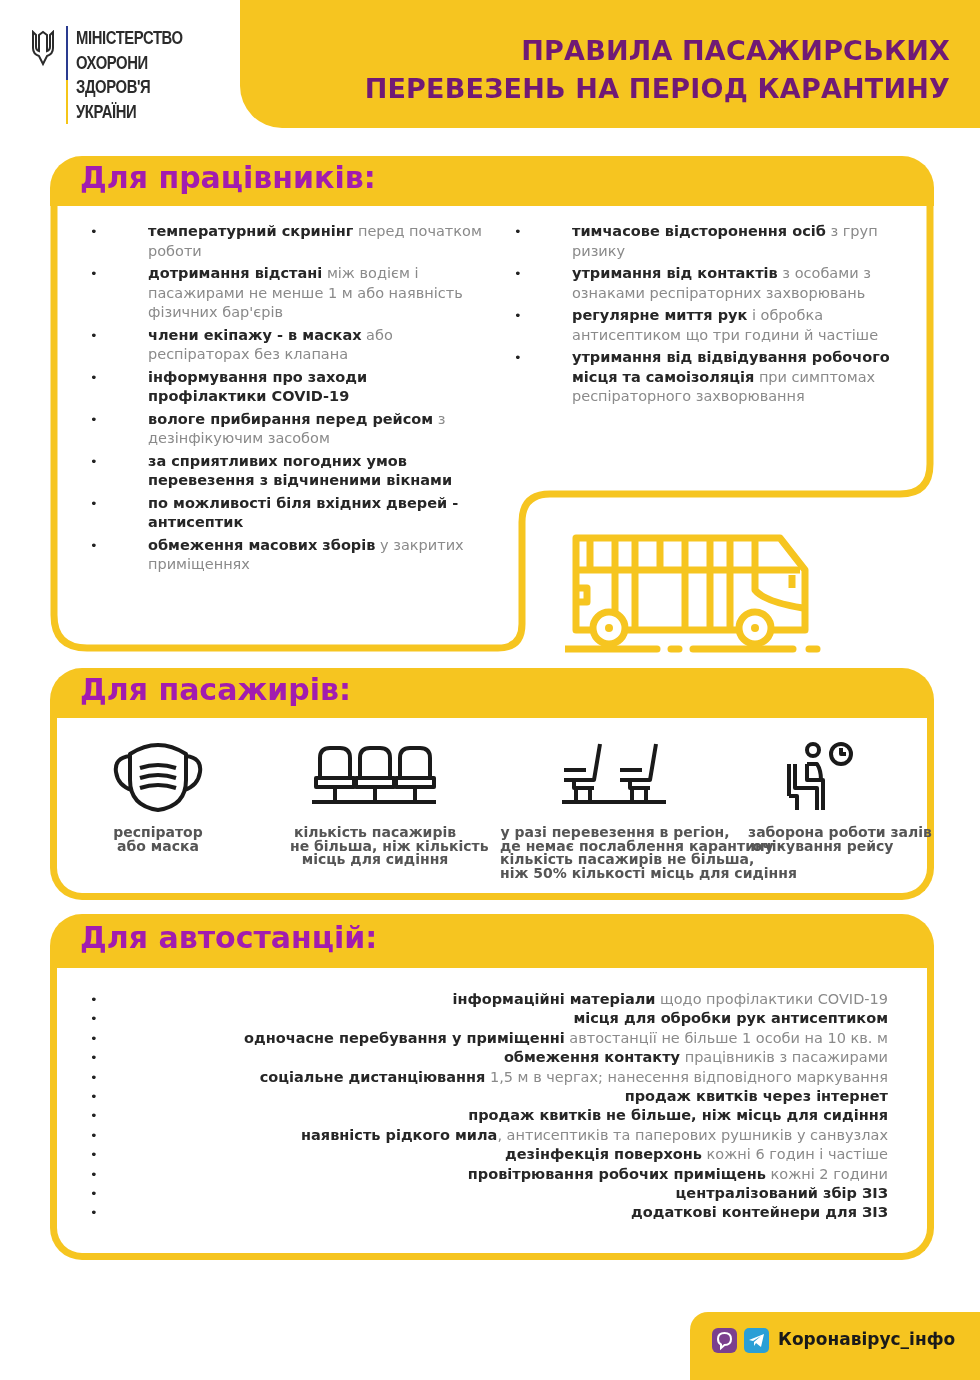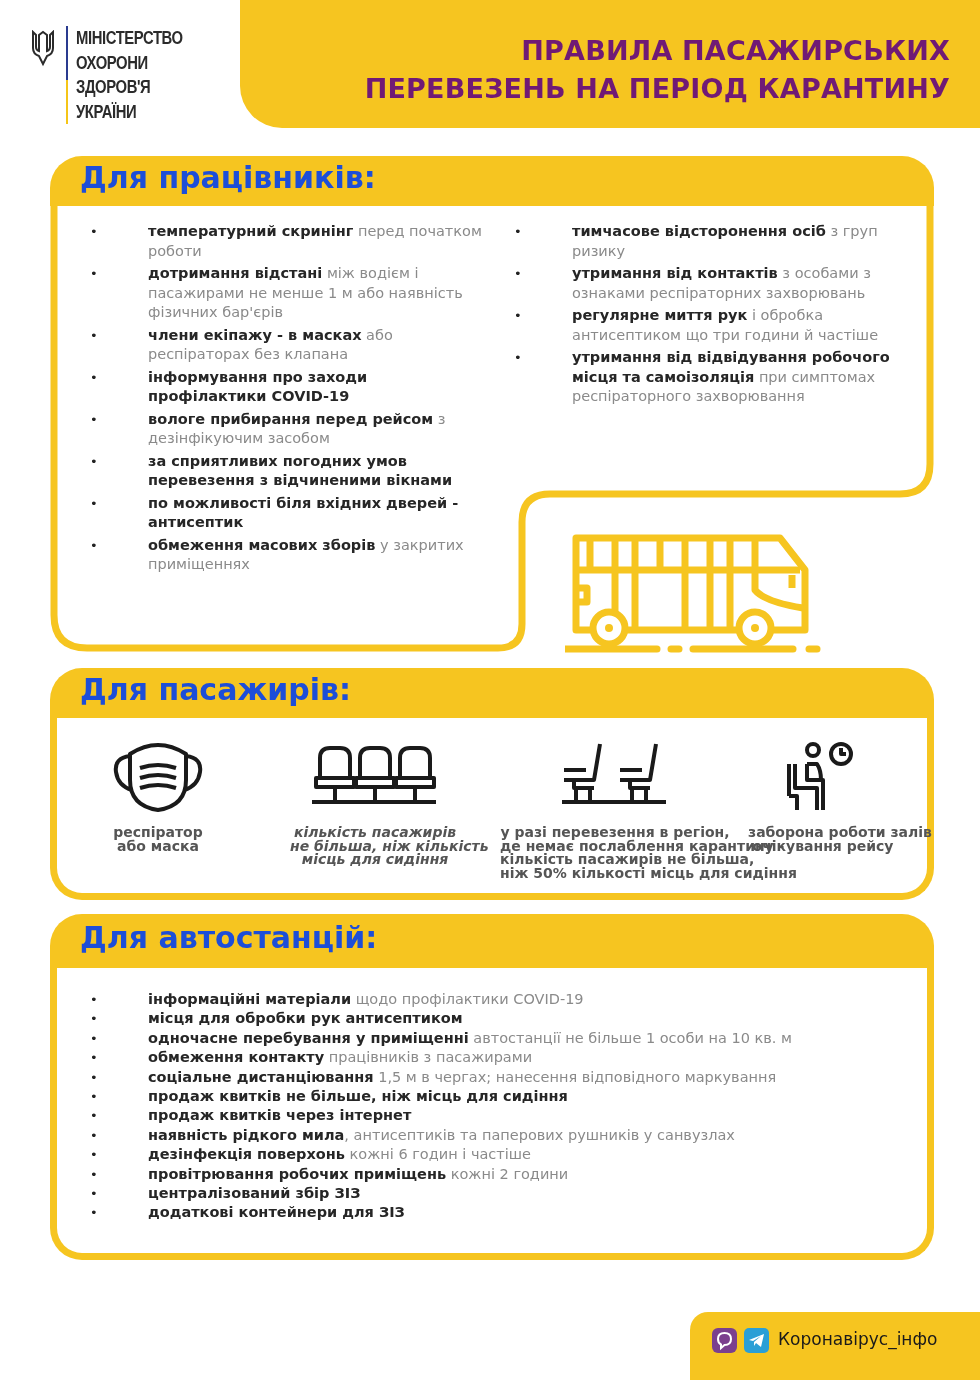--- a/index.html
+++ b/index.html
@@ -16,43 +16,43 @@
   .logo-text div { white-space: nowrap; }
 
   .title-banner { position: absolute; left: 240px; top: 0; width: 740px; height: 128px;
     background: #f6c520; border-bottom-left-radius: 42px; }
   .title { position: absolute; right: 30px; top: 32px; text-align: right;
     font-family: "DejaVu Sans", sans-serif; font-weight: bold; font-size: 27px; line-height: 38px;
     color: #701a75; letter-spacing: 0.2px; }
 
   
   .sec-head { position: absolute; background: #f6c520; border-radius: 32px 32px 0 0; }
-  .sec-head span { position: absolute; left: 30px; font-weight: bold; font-size: 30px; color: #1d4ed8; }
+  .sec-head span { position: absolute; left: 30px; font-weight: bold; font-size: 30px; color: #a21caf; }
 
   .card-outline { position: absolute; }
 
   
   .list { position: absolute; list-style: none; }
   .list li { position: relative; padding-left: 60px; font-size: 14.5px; line-height: 19.5px; color: #8a8a8a; }
   .list li::before { content: "•"; position: absolute; left: 2px; top: 0; color: #222; font-size: 13px; }
   .list li b { color: #262626; font-weight: bold; }
   .workers-left li, .workers-right li { margin-bottom: 3px; }
-  .stations li { line-height: 19.4px; }
+  .stations li { line-height: 19.4px; text-align: right; }
 
   
   .pass-item { position: absolute; text-align: center; font-size: 14px; line-height: 13.5px; font-weight: bold; color: #555; }
   .pass-item svg { display: block; margin: 0 auto 14px; }
   .pass-caption div { white-space: nowrap; }
 
   
   .footer { position: absolute; left: 690px; top: 1312px; width: 290px; height: 68px;
     background: #f6c520; border-top-left-radius: 18px; }
   .footer .viber { position: absolute; left: 22px; top: 16px; width: 25px; height: 25px; border-radius: 6px; background: #7b3f8e; }
   .footer .tg { position: absolute; left: 54px; top: 16px; width: 25px; height: 25px; border-radius: 5px; background: #2a9fd6; }
-  .footer .label { position: absolute; left: 88px; top: 17px; font-weight: normal; font-size: 17px; color: #1a1a1a; }
+  .footer .label { position: absolute; left: 88px; top: 17px; font-weight: bold; font-size: 17px; color: #1a1a1a; }
 </style>
 </head>
 <body>
 
 <div class="logo">
   <svg class="trident" viewBox="0 0 26 38">
     <path d="M3 2 v16 q0 6 6 8 l4 8 l4 -8 q6 -2 6 -8 v-16 l-3 3 v12 q0 3 -3 4 v-16 l-4 -3 l-4 3 v16 q-3 -1 -3 -4 v-12 z" fill="none" stroke="#2b2b2b" stroke-width="2"></path>
   </svg>
   <div class="logo-divider"></div>
   <div class="logo-text">
@@ -138,21 +138,21 @@
       <path d="M30 38 Q48 32 66 38"></path>
       <path d="M30 48 Q48 42 66 48"></path>
     </g>
   </svg>
   <div class="pass-caption" style="margin-top:6px;">
     <div>респіратор</div>
     <div>або маска</div>
   </div>
 </div>
 
-<div class="pass-item" style="left:290px; top:740px; width:170px;font-style:italic;">
+<div class="pass-item" style="left:290px; top:740px; width:170px;">
   <svg width="130" height="72" viewBox="0 0 130 72">
     <g fill="none" stroke="#1a1a1a" stroke-width="4" stroke-linejoin="round">
       <path d="M10 38 V18 Q10 8 20 8 H30 Q40 8 40 18 V38"></path>
       <path d="M50 38 V18 Q50 8 60 8 H70 Q80 8 80 18 V38"></path>
       <path d="M90 38 V18 Q90 8 100 8 H110 Q120 8 120 18 V38"></path>
       <rect x="6" y="38" width="38" height="9"></rect>
       <rect x="46" y="38" width="38" height="9"></rect>
       <rect x="86" y="38" width="38" height="9"></rect>
       <line x1="25" y1="47" x2="25" y2="62"></line>
       <line x1="65" y1="47" x2="65" y2="62"></line>
@@ -209,22 +209,22 @@
   <span style="top:6px;">Для автостанцій:</span>
 </div>
 <div style="position:absolute; left:50px; top:964px; width:884px; height:296px; border:7px solid #f6c520; border-top:none; border-radius:0 0 32px 32px;"></div>
 
 <ul class="list stations" style="left:88px; top:990px; width:800px;">
   <li><b>інформаційні матеріали</b><span> щодо профілактики COVID-19</span></li>
   <li><b>місця для обробки рук антисептиком</b><span></span></li>
   <li><b>одночасне перебування у приміщенні</b><span> автостанції не більше 1 особи на 10 кв. м</span></li>
   <li><b>обмеження контакту</b><span> працівників з пасажирами</span></li>
   <li><b>соціальне дистанціювання</b><span> 1,5 м в чергах; нанесення відповідного маркування</span></li>
+  <li><b>продаж квитків через інтернет</b><span></span></li>
   <li><b>продаж квитків не більше, ніж місць для сидіння</b><span></span></li>
-  <li><b>продаж квитків через інтернет</b><span></span></li>
   <li><b>наявність рідкого мила</b><span>, антисептиків та паперових рушників у санвузлах</span></li>
   <li><b>дезінфекція поверхонь</b><span> кожні 6 годин і частіше</span></li>
   <li><b>провітрювання робочих приміщень</b><span> кожні 2 години</span></li>
   <li><b>централізований збір ЗІЗ</b><span></span></li>
   <li><b>додаткові контейнери для ЗІЗ</b><span></span></li>
 </ul>
 
 <div class="footer">
   <div class="viber">
     <svg width="25" height="25" viewBox="0 0 25 25">

